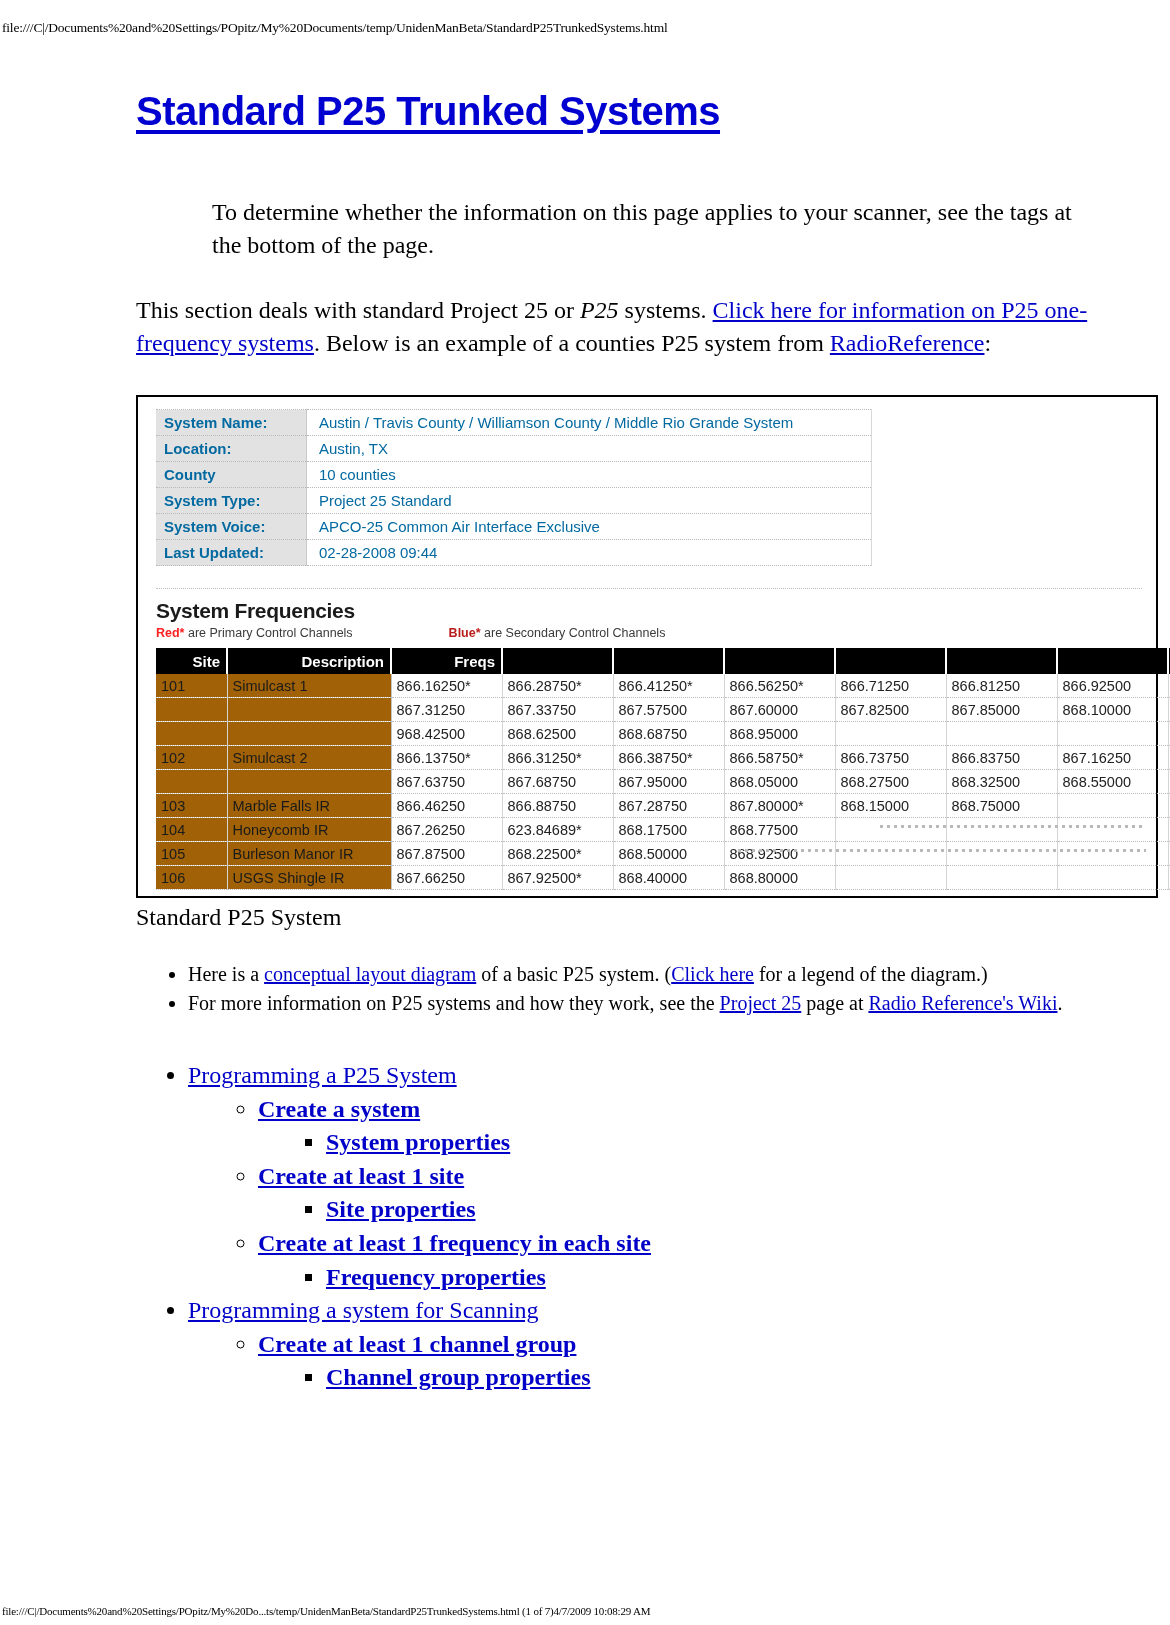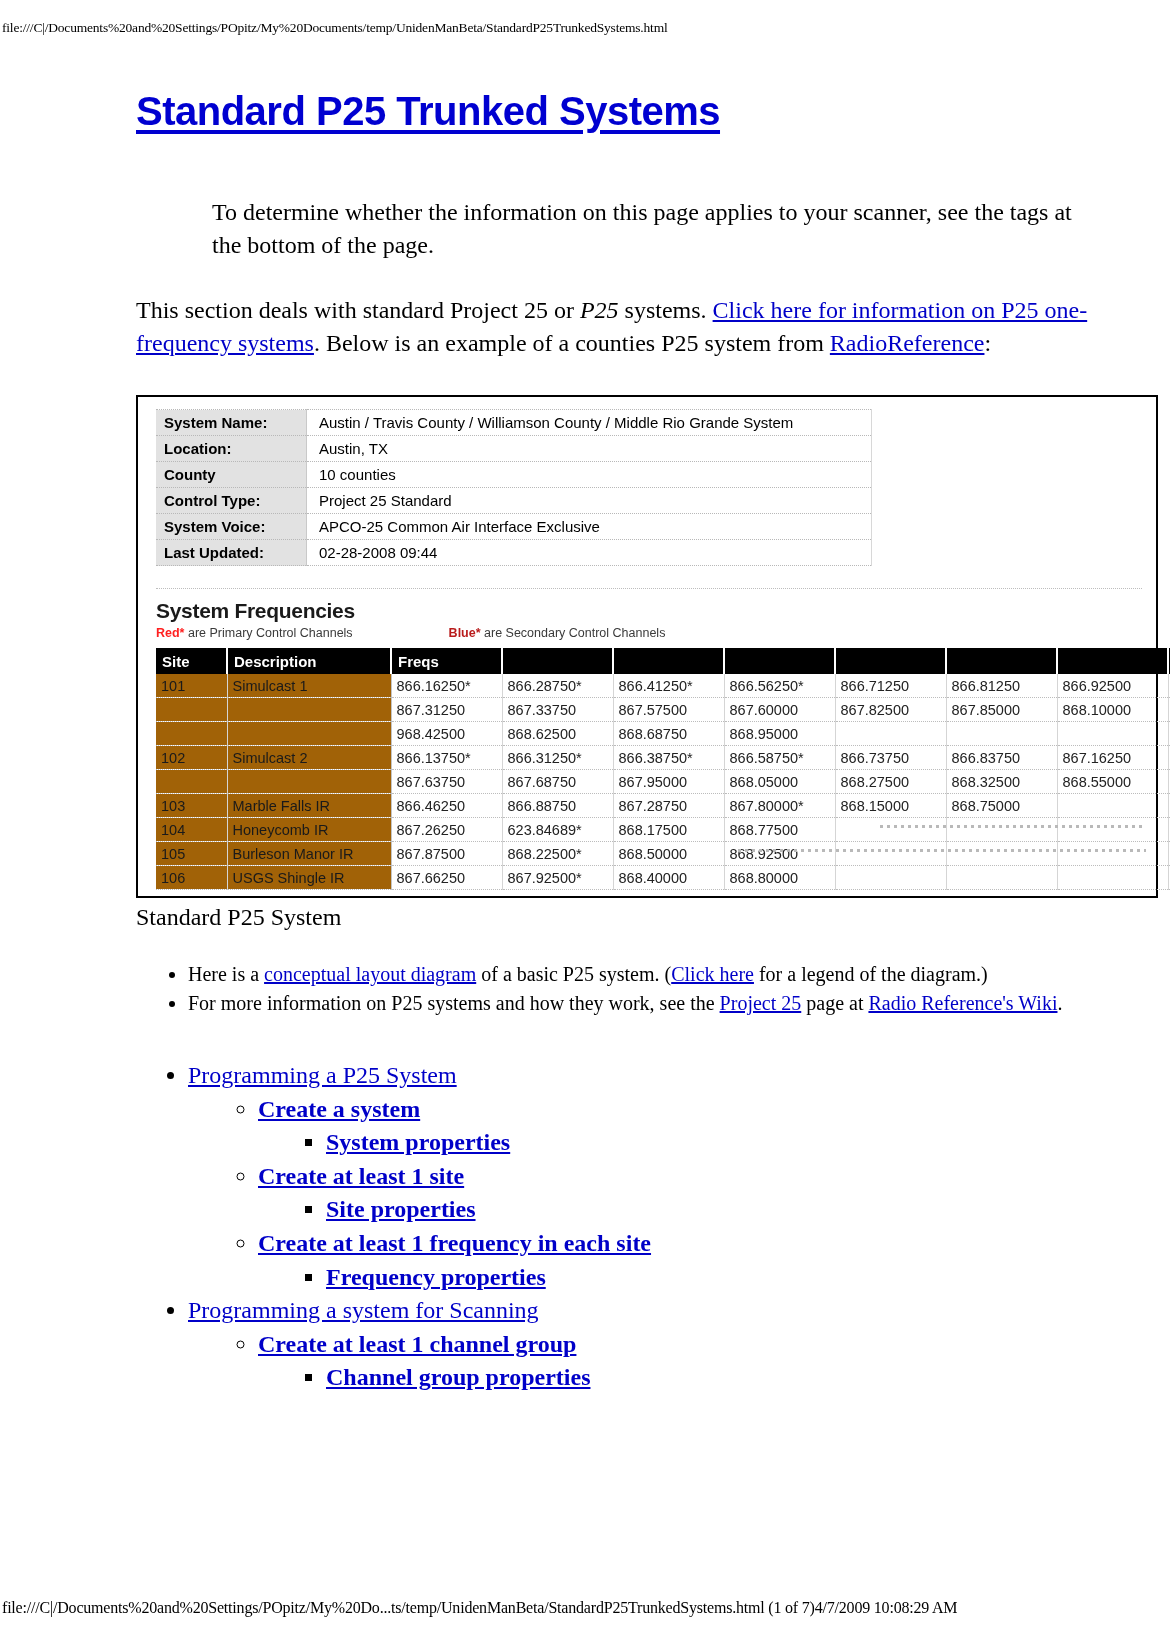--- a/index.html
+++ b/index.html
@@ -77,21 +77,21 @@
     background: #ffffff;
     box-sizing: border-box;
     padding: 12px 14px 6px 14px;
     position: relative;
   }
 
   .sysinfo {
     border-collapse: collapse;
     font-family: "Liberation Sans", sans-serif;
     font-size: 15px;
-    color: #000000;
+    color: #0369a1;
     width: 716px;
     margin-left: 4px;
   }
   .sysinfo td {
     padding: 4px 6px 4px 8px;
     border-bottom: 1px dotted #b8b8b8;
     vertical-align: middle;
     white-space: nowrap;
   }
   .sysinfo td.lab {
@@ -132,21 +132,21 @@
     margin: 8px 0 0 4px;
     border-collapse: collapse;
     font-family: "Liberation Sans", sans-serif;
     font-size: 14.5px;
     width: 990px;
     table-layout: fixed;
   }
   table.freqs th {
     background: #000000;
     color: #ffffff;
-    text-align: left;
+    text-align: right;
     font-weight: bold;
     padding: 3px 6px;
     font-size: 15px;
     border-right: 2px solid #ffffff;
     height: 20px;
   }
   table.freqs td {
     padding: 2px 5px;
     border-bottom: 1px dotted #bcbcbc;
     border-right: 1px solid #d5d5d5;
@@ -207,21 +207,21 @@
   ul.nav-list ul ul {
     list-style-type: square;
     padding-left: 68px;
   }
   ul.nav-list li { margin: 0; }
 
   .page-url-bottom {
     position: absolute;
     bottom: 8px;
     left: 2px;
-    font-size: 16px;
+    font-size: 11px;
     white-space: nowrap;
     letter-spacing: -0.2px;
   }
 </style>
 </head>
 <body>
 
 <div class="page-url-top">file:///C|/Documents%20and%20Settings/POpitz/My%20Documents/temp/UnidenManBeta/StandardP25TrunkedSystems.html</div>
 
 <div class="content">
@@ -243,21 +243,21 @@
           </tr>
           <tr>
             <td class="lab">Location:</td>
             <td class="val">Austin, TX</td>
           </tr>
           <tr>
             <td class="lab">County</td>
             <td class="val">10 counties</td>
           </tr>
           <tr>
-            <td class="lab">Control Type:</td>
+            <td class="lab">System Type:</td>
             <td class="val">Project 25 Standard</td>
           </tr>
           <tr>
             <td class="lab">System Voice:</td>
             <td class="val">APCO-25 Common Air Interface Exclusive</td>
           </tr>
           <tr>
             <td class="lab">Last Updated:</td>
             <td class="val">02-28-2008 09:44</td>
           </tr>

